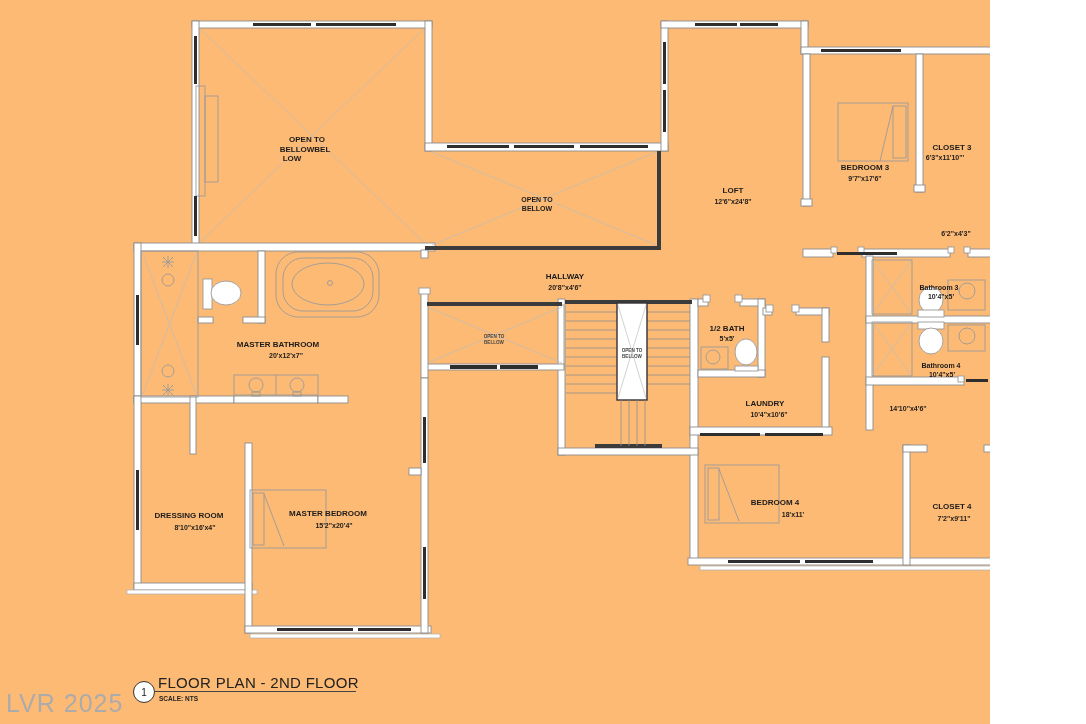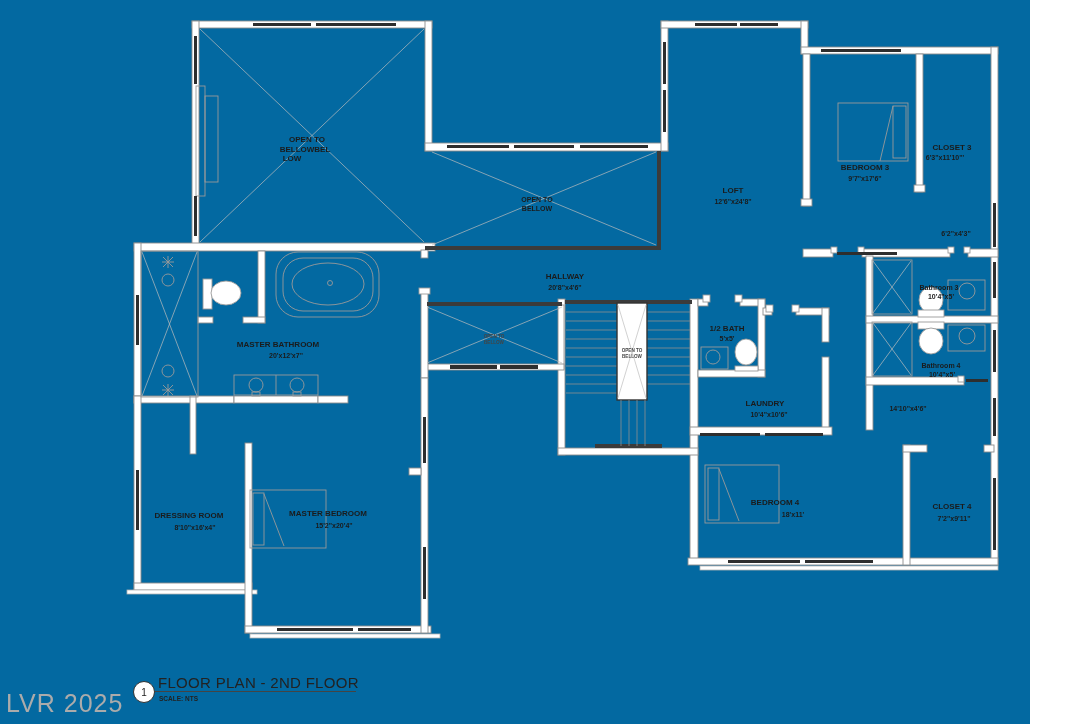--- a/index.html
+++ b/index.html
@@ -1,17 +1,17 @@
 <!DOCTYPE html>
 <html><head>
 <meta charset="utf-8">
 <style>
   html,body{margin:0;padding:0;background:#ffffff;}
-  #page{position:relative;width:990px;height:724px;background:#0369a1;overflow:hidden;
-        font-family:"Liberation Sans",sans-serif;padding-left:40px;}
+  #page{position:relative;width:990px;height:724px;background:#fdba74;overflow:hidden;
+        font-family:"Liberation Sans",sans-serif;}
   svg{position:absolute;left:0;top:0;}
   .w    {fill:#ffffff;stroke:#8d8d8d;stroke-width:0.9;}
   .wd   {fill:#2e2e2e;stroke:none;}
   .dk   {fill:#3b3b3b;stroke:none;}
   .fx   {fill:#ffffff;stroke:#9a9a9a;stroke-width:0.9;}
   .fx2  {fill:none;stroke:#9a9a9a;stroke-width:0.9;}
   .xl   {stroke:#bdbdbd;stroke-width:0.7;}
   .tread{stroke:#8f8f8f;stroke-width:0.8;}
   .trim {fill:#ffffff;stroke:#b5b5b5;stroke-width:0.8;}
   .shaft{fill:#ffffff;stroke:#333333;stroke-width:1.4;}

